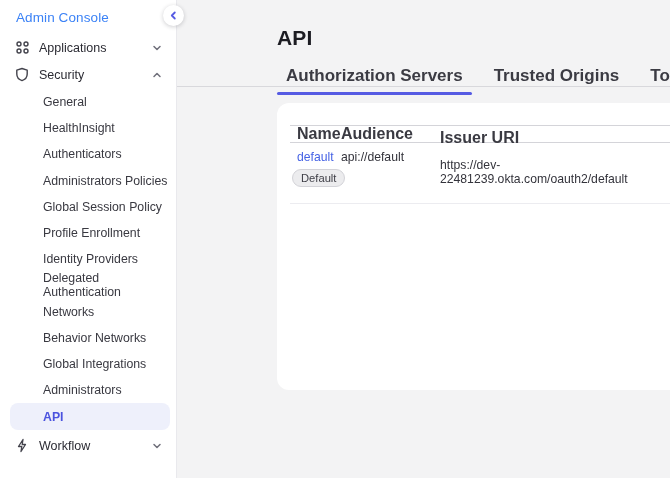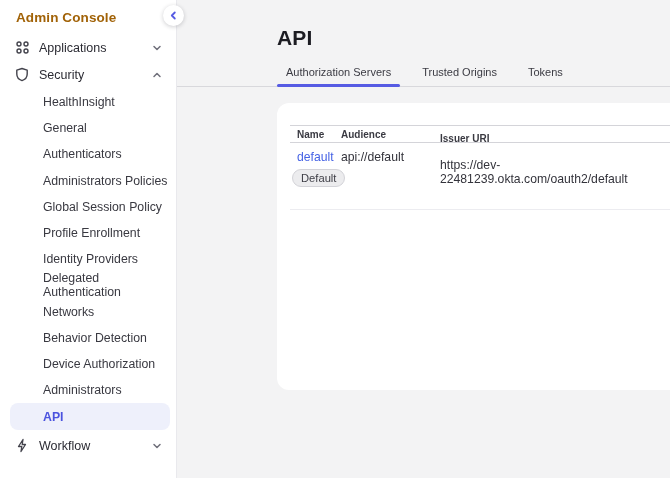--- a/index.html
+++ b/index.html
@@ -13,21 +13,21 @@
 
   
   .sidebar {
     position:absolute; left:0; top:0; width:177px; height:478px;
     background:#ffffff; border-right:1px solid #e9e9ed; z-index:2;
   }
   .sidebar-header {
     height:26px; display:flex; align-items:center; padding:8px 16px 0;
   }
   .sidebar-title {
-    font-size:13.5px; font-weight:700; color:#a16207; letter-spacing:.1px;
+    font-size:13.5px; font-weight:400; color:#3b82f6; letter-spacing:.1px;
   }
   .collapse-btn {
     position:absolute; top:5px; right:-8px; width:21px; height:21px;
     border-radius:50%; background:#ffffff; border:none; cursor:pointer;
     box-shadow:0 1px 4px rgba(29,29,40,.22); display:flex; align-items:center;
     justify-content:center; z-index:10; padding:0;
   }
   .nav { margin-top:8px; }
   .nav-item {
     height:27px; display:flex; align-items:center; padding:0 14px; cursor:pointer;
@@ -47,21 +47,21 @@
   }
 
   
   .main { position:absolute; left:177px; top:0; right:0; bottom:0; background:#f3f3f4; }
   .page-title {
     position:absolute; left:100px; top:26px; font-size:21px; font-weight:600;
     color:#1c1c22; letter-spacing:.2px;
   }
   .tabs { position:absolute; left:100px; top:64px; display:flex; gap:13px; z-index:1; }
   .tab {
-    position:relative; padding:2px 9px 14px; font-size:11px; font-weight:400;
+    position:relative; padding:2px 9px 14px; font-size:17px; font-weight:700;
     color:#3b3b43; cursor:pointer; white-space:nowrap;
   }
   .tab.active::after {
     content:""; position:absolute; left:0; right:0; bottom:5px; height:3px;
     border-radius:2px; background:#565be3;
   }
   .tabs-border { position:absolute; left:0; right:0; top:86px; height:1px; background:#d8d8dc; }
 
   .card {
     position:absolute; left:100px; top:103px; right:0; height:287px;
@@ -69,24 +69,24 @@
   }
   .add-button {
     display:inline-flex; align-items:center; gap:7px; height:23px; padding:0 12px;
     background:#fff; border:1px solid #9aa6f0; border-radius:6px; cursor:pointer;
     color:#3c54e2; font-size:12.2px; font-weight:700; font-family:inherit; margin-left:1px;
   }
   .table { margin-top:10px; }
   .thead {
     display:flex; align-items:center; height:18px;
     border-top:1px solid #d4d4d9; border-bottom:1px solid #d4d4d9;
-    font-size:10px; font-weight:700; color:#3a3a42;
+    font-size:16px; font-weight:700; color:#3a3a42;
   }
   .trow {
-    display:flex; align-items:flex-start; padding:7px 0 22px;
+    display:flex; align-items:flex-start; padding:7px 0 16px;
     border-bottom:1px solid #ececf0; font-size:12.2px; color:#33333b;
   }
   .col-name { width:51px; padding-left:7px; flex-shrink:0; }
   .col-audience { width:99px; flex-shrink:0; }
   .col-issuer { flex:1;margin-top:8px; }
   .cell-link { color:#4663e5; text-decoration:none; cursor:pointer; line-height:14px; display:inline-block; }
   .badge {
     display:inline-block; margin:5px 0 0 -5px; padding:1.5px 8px;
     background:#ececee; border:1px solid #d3d3d8; border-radius:10px;
     font-size:11.2px; color:#3e3e46; line-height:13px; white-space:nowrap;
@@ -136,31 +136,31 @@
       </span>
       <span class="nav-label">Security</span>
       <span class="nav-chevron">
         <svg width="10" height="10" viewBox="0 0 10 10">
             <polyline points="2,6.5 5,3.5 8,6.5" fill="none" stroke="#70707b" stroke-width="1.5" stroke-linecap="round" stroke-linejoin="round"></polyline>
           </svg>
       </span>
     </div>
 
     <div class="subnav">
+      <div class="subnav-item">General</div>
       <div class="subnav-item">HealthInsight</div>
-      <div class="subnav-item">General</div>
       <div class="subnav-item">Authenticators</div>
       <div class="subnav-item">Administrators Policies</div>
       <div class="subnav-item">Global Session Policy</div>
       <div class="subnav-item">Profile Enrollment</div>
       <div class="subnav-item">Identity Providers</div>
       <div class="subnav-item">Delegated Authentication</div>
       <div class="subnav-item">Networks</div>
-      <div class="subnav-item">Behavior Detection</div>
-      <div class="subnav-item">Device Authorization</div>
+      <div class="subnav-item">Behavior Networks</div>
+      <div class="subnav-item">Global Integrations</div>
       <div class="subnav-item">Administrators</div>
       <div class="subnav-item selected">API</div>
     </div>
 
     <div class="nav-item">
       <span class="nav-icon">
         <svg width="14" height="15" viewBox="0 0 14 15">
             <path d="M8 1.5 L3.5 8.5 H6.8 L6 13.5 L10.5 6.5 H7.2 Z" fill="none" stroke="#43434c" stroke-width="1.3" stroke-linejoin="round"></path>
           </svg>
       </span>

